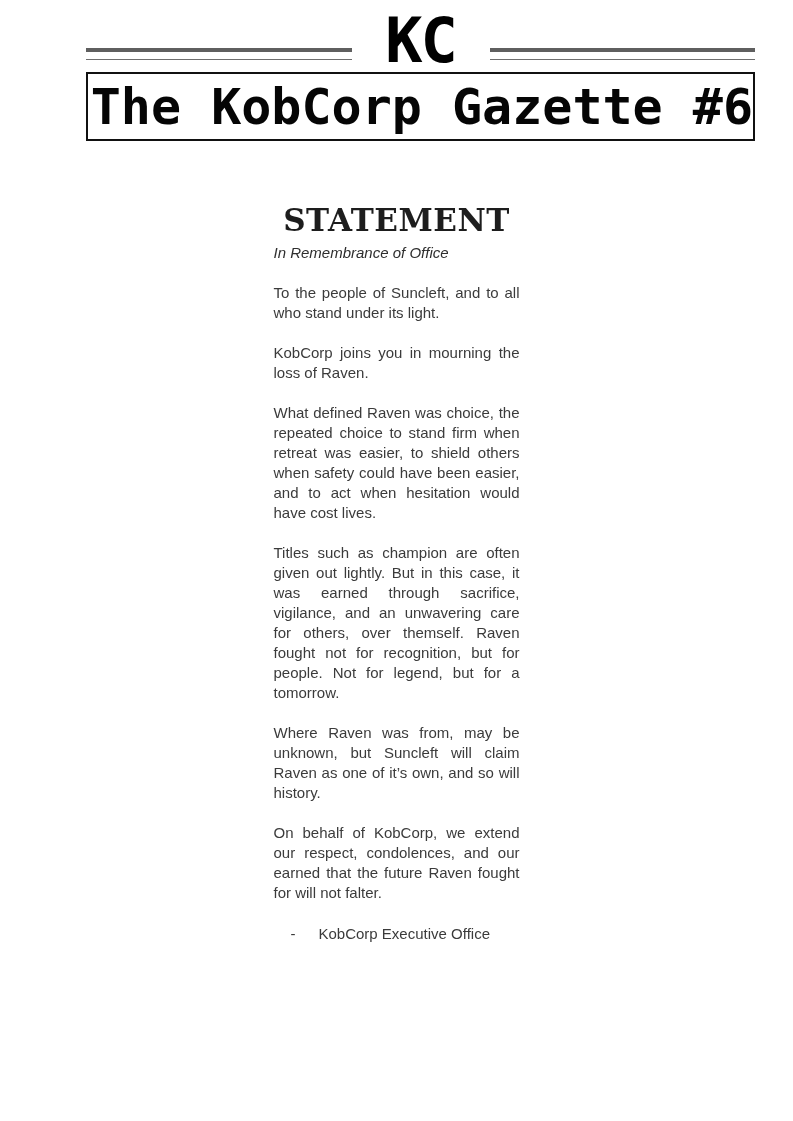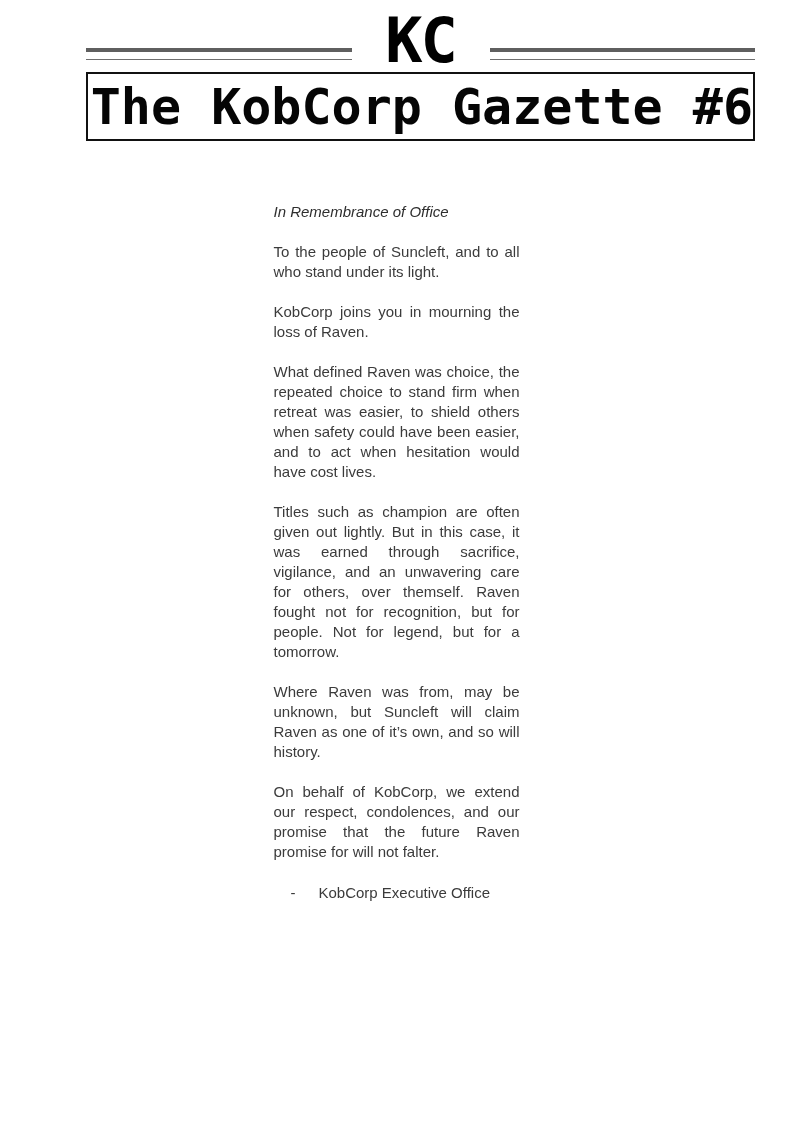--- a/index.html
+++ b/index.html
@@ -140,29 +140,30 @@
         <div class="rule-thin"></div>
       </div>
     </div>
 
     <div class="title-box">
       <h1 class="masthead-title">The KobCorp Gazette #6</h1>
     </div>
   </header>
 
   <main class="column">
+    <h2 class="article-heading">STATEMENT</h2>
 
     <p class="article-subheading">In Remembrance of Office</p>
 
     <p class="body-paragraph">To the people of Suncleft, and to all who stand under its light.</p>
     <p class="body-paragraph">KobCorp joins you in mourning the loss of Raven.</p>
     <p class="body-paragraph">What defined Raven was choice, the repeated choice to stand firm when retreat was easier, to shield others when safety could have been easier, and to act when hesitation would have cost lives.</p>
     <p class="body-paragraph">Titles such as champion are often given out lightly. But in this case, it was earned through sacrifice, vigilance, and an unwavering care for others, over themself. Raven fought not for recognition, but for people. Not for legend, but for a tomorrow.</p>
     <p class="body-paragraph">Where Raven was from, may be unknown, but Suncleft will claim Raven as one of it’s own, and so will history.</p>
-    <p class="body-paragraph">On behalf of KobCorp, we extend our respect, condolences, and our promise that the future Raven promise for will not falter.</p>
+    <p class="body-paragraph">On behalf of KobCorp, we extend our respect, condolences, and our earned that the future Raven fought for will not falter.</p>
 
     <div class="signature">
       <span class="signature-dash">-</span>
       <span class="signature-text">KobCorp Executive Office</span>
     </div>
   </main>
 
 </div>
 
 </body></html>

